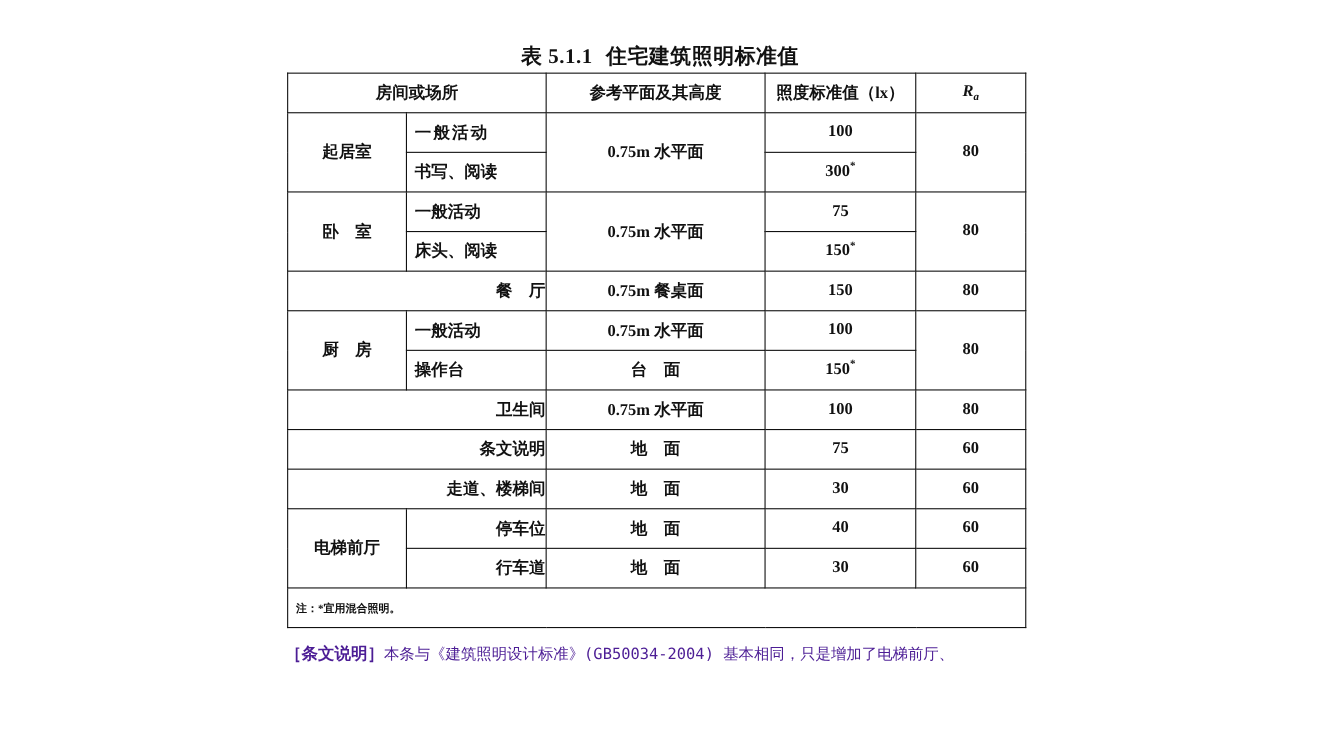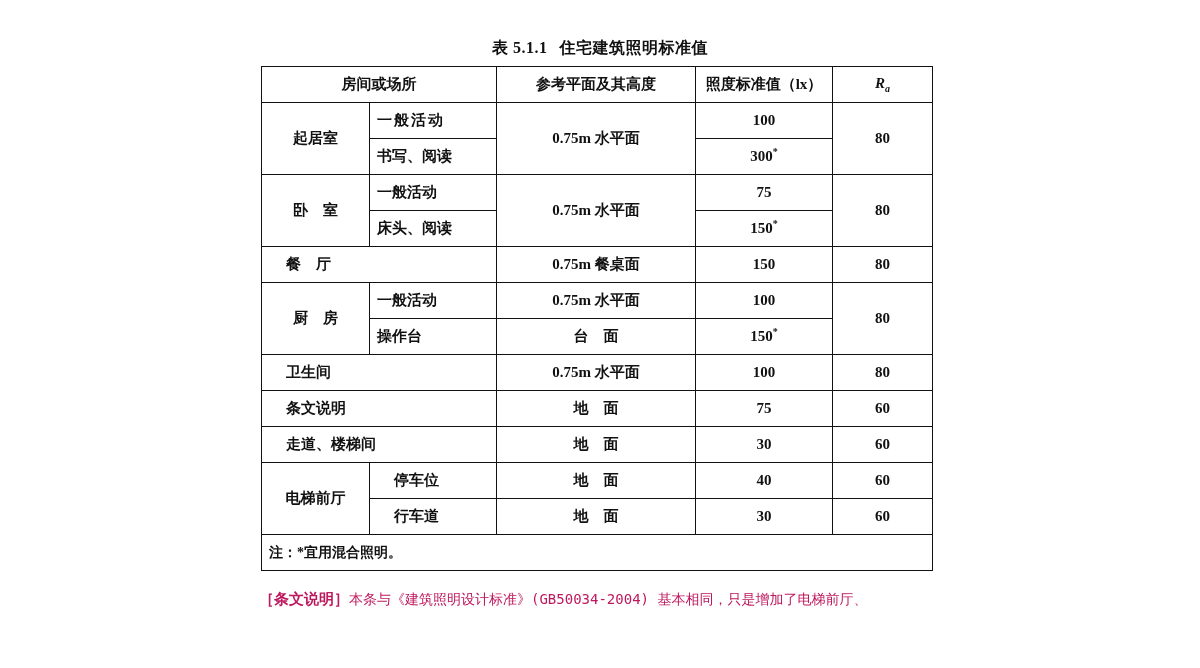--- a/index.html
+++ b/index.html
@@ -1,33 +1,33 @@
 <!DOCTYPE html>
 <html><head>
 <meta charset="utf-8">
 <style>
   html, body { margin: 0; padding: 0; background: #ffffff; }
   body { width: 1200px; height: 668px; position: relative; overflow: hidden;
          font-family: "Liberation Serif", "DejaVu Serif", serif; color: #111; }
   .title { position: absolute; top: 38px; left: 0; width: 1200px; text-align: center;
-           font-size: 16px; font-weight: bold; letter-spacing: 0.5px; }
+           font-size: 19px; font-weight: bold; letter-spacing: 0.5px; }
   .title .num { margin-right: 12px; }
   table.std { position: absolute; left: 261px; top: 66px; border-collapse: collapse;
               table-layout: fixed; width: 671px; font-size: 15px; }
   table.std td { border: 1.3px solid #111; height: 35px; padding: 0; vertical-align: middle; font-weight: bold; }
   .c { text-align: center; }
   .l { text-align: left; padding-left: 7px !important; }
-  .l2 { text-align: left; padding-left: 24px !important; }
+  .l2 { text-align: right; padding-left: 24px !important; }
   .sup { font-size: 10px; vertical-align: super; line-height: 0; }
   .ra { font-style: italic; }
   .ra sub { font-size: 10px; font-style: italic; }
   .note td { height: 35px; }
   .explain { position: absolute; left: 259px; top: 578px; width: 690px;
              font-family: "DejaVu Sans Mono", "Liberation Mono", monospace; font-size: 14px;
-             line-height: 43px; color: #be185d; }
+             line-height: 32px; color: #4c1d95; }
   .explain .tag { font-weight: bold; font-size: 15px; }
 </style>
 </head>
 <body>
 
 <div class="title">
   <span class="num">表 5.1.1</span><span>住宅建筑照明标准值</span>
 </div>
 
 <table class="std">
@@ -119,20 +119,20 @@
     <td class="c">60</td>
   </tr>
   <tr>
     <td class="l2">行车道</td>
     <td class="c">地　面</td>
     <td class="c">30</td>
     <td class="c">60</td>
   </tr>
 
   <tr class="note">
-    <td colspan="5" class="l" style="font-size:14px">注：*宜用混合照明。</td>
+    <td colspan="5" class="l" style="font-size:10px">注：*宜用混合照明。</td>
   </tr>
 </tbody>
   </table>
 
 <div class="explain">
   <div><span class="tag">［条文说明］</span><span>本条与《建筑照明设计标准》(GB50034-2004) 基本相同，只是增加了电梯前厅、</span></div>
 </div>
 
 </body></html>

